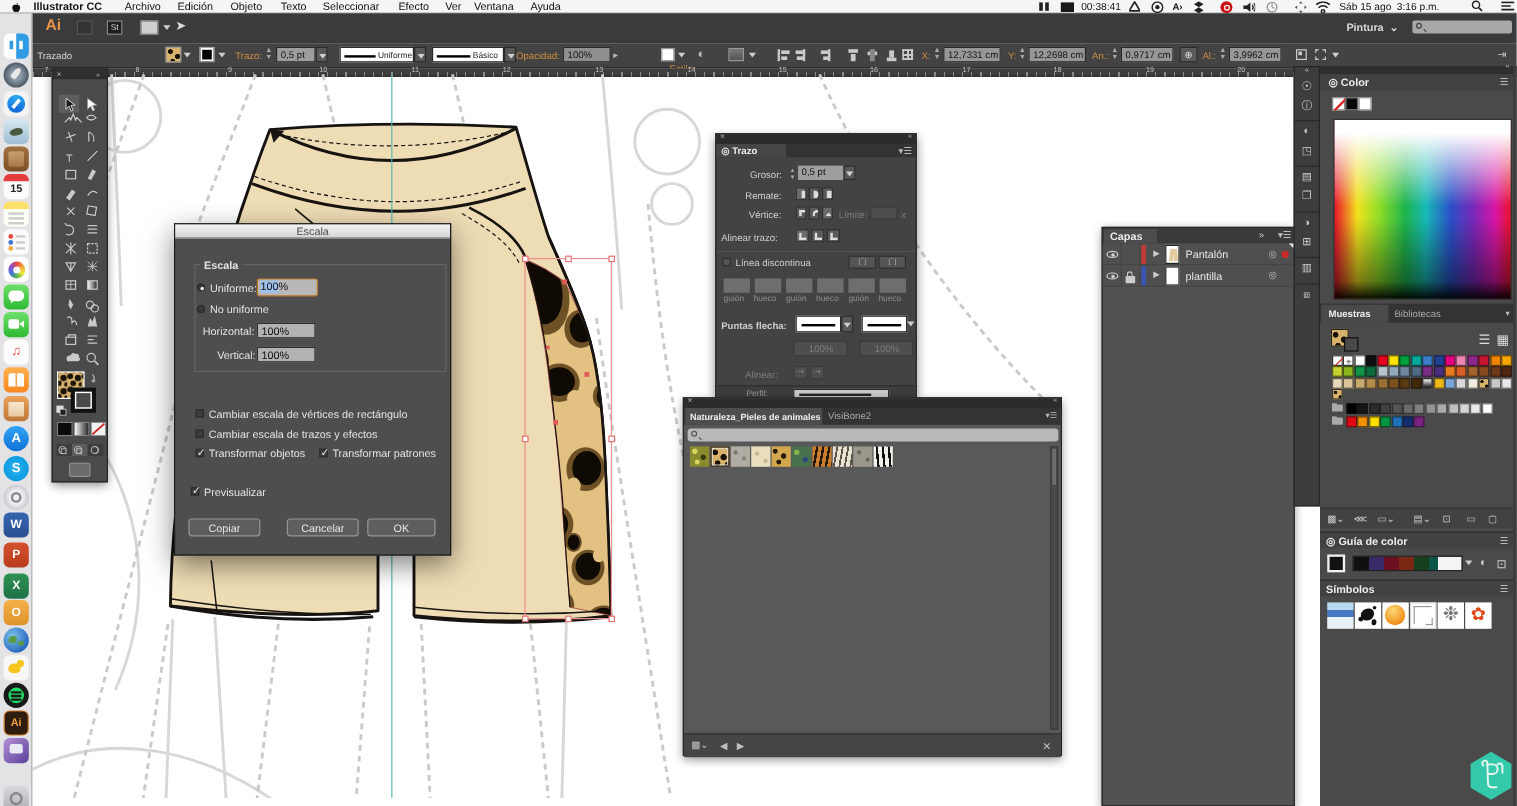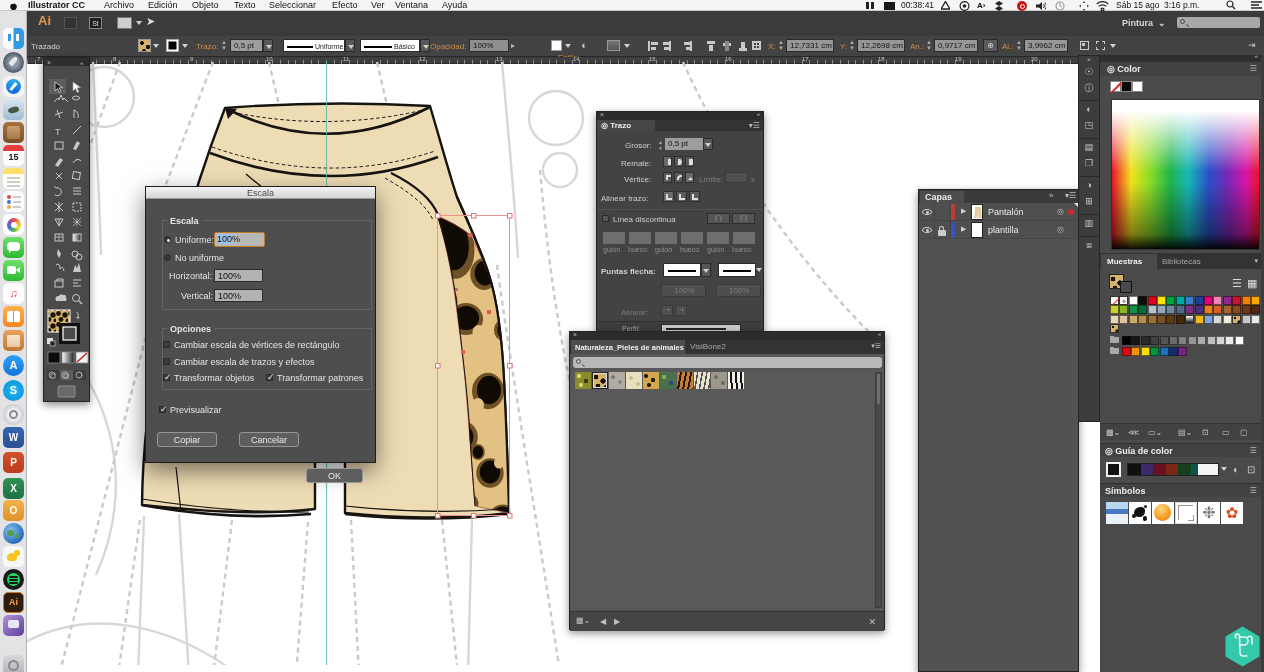--- a/index.html
+++ b/index.html
@@ -501,36 +501,33 @@
  <span class="ab" style="left:29px;top:48px;">Uniforme:</span>
  <div class="ab" style="left:68px;top:45px;width:51px;height:15px;background:#b8b8b8;border:1.5px solid #c07a28;border-radius:2px;">
    <span style="position:absolute;left:2px;top:1px;color:#111;font-size:9px;"><span style="background:#9ec3ec;">100</span>%</span>
  </div>
  <div class="radio" style="left:18px;top:67px;"></div>
  <span class="ab" style="left:29px;top:66px;">No uniforme</span>
  <span class="ab" style="left:23px;top:84px;">Horizontal:</span>
  <div class="dfld" style="left:68px;top:82px;">100%</div>
  <span class="ab" style="left:35px;top:104px;">Vertical:</span>
  <div class="dfld" style="left:68px;top:102px;">100%</div>
- <div class="fset" style="left:16px;top:141px;width:210px;height:62px;">
-      <b>Opciones</b>
-    </div>
  <div class="cb" style="left:17px;top:154px;"></div>
  <span class="ab" style="left:28px;top:153px;">Cambiar escala de vértices de rectángulo</span>
  <div class="cb" style="left:17px;top:171px;"></div>
  <span class="ab" style="left:28px;top:170px;">Cambiar escala de trazos y efectos</span>
  <div class="cb on" style="left:17px;top:187px;"></div>
  <span class="ab" style="left:28px;top:186px;">Transformar objetos</span>
  <div class="cb on" style="left:120px;top:187px;"></div>
  <span class="ab" style="left:131px;top:186px;">Transformar patrones</span>
  <div class="cb on" style="left:13px;top:219px;"></div>
  <span class="ab" style="left:24px;top:218px;">Previsualizar</span>
  <div class="btn" style="left:11px;top:245px;width:60px;line-height:14px;">Copiar</div>
  <div class="btn" style="left:93px;top:245px;width:60px;line-height:14px;">Cancelar</div>
- <div class="btn" style="left:160px;top:245px;width:57px;line-height:14px;margin-top:36px;">OK</div>
+ <div class="btn" style="left:160px;top:245px;width:57px;line-height:14px;">OK</div>
 </div>
 
 <div class="ab panel" id="trazo" style="left:596px;top:111px;width:168px;height:221px;background:#434343;color:#cfcfcf;font-size:8px;">
  <div class="ab" style="left:0;top:0;width:100%;height:8px;background:#2c2c2c;color:#bbb;">
       <span style="position:absolute;left:3px;top:-1px;font-size:7px;">×</span>
       <span style="position:absolute;right:3px;top:-1px;font-size:6px;">«</span>
     </div>
  <div class="ab" style="left:0;top:8px;width:100%;height:11px;background:#333;">
   <div class="ab" style="left:0;top:0;width:58px;height:11px;background:#464646;color:#eee;font-weight:bold;padding:1px 0 0 4px;">◎ Trazo</div>
   <span class="ab" style="right:3px;top:1px;color:#bbb;">▾☰</span>

